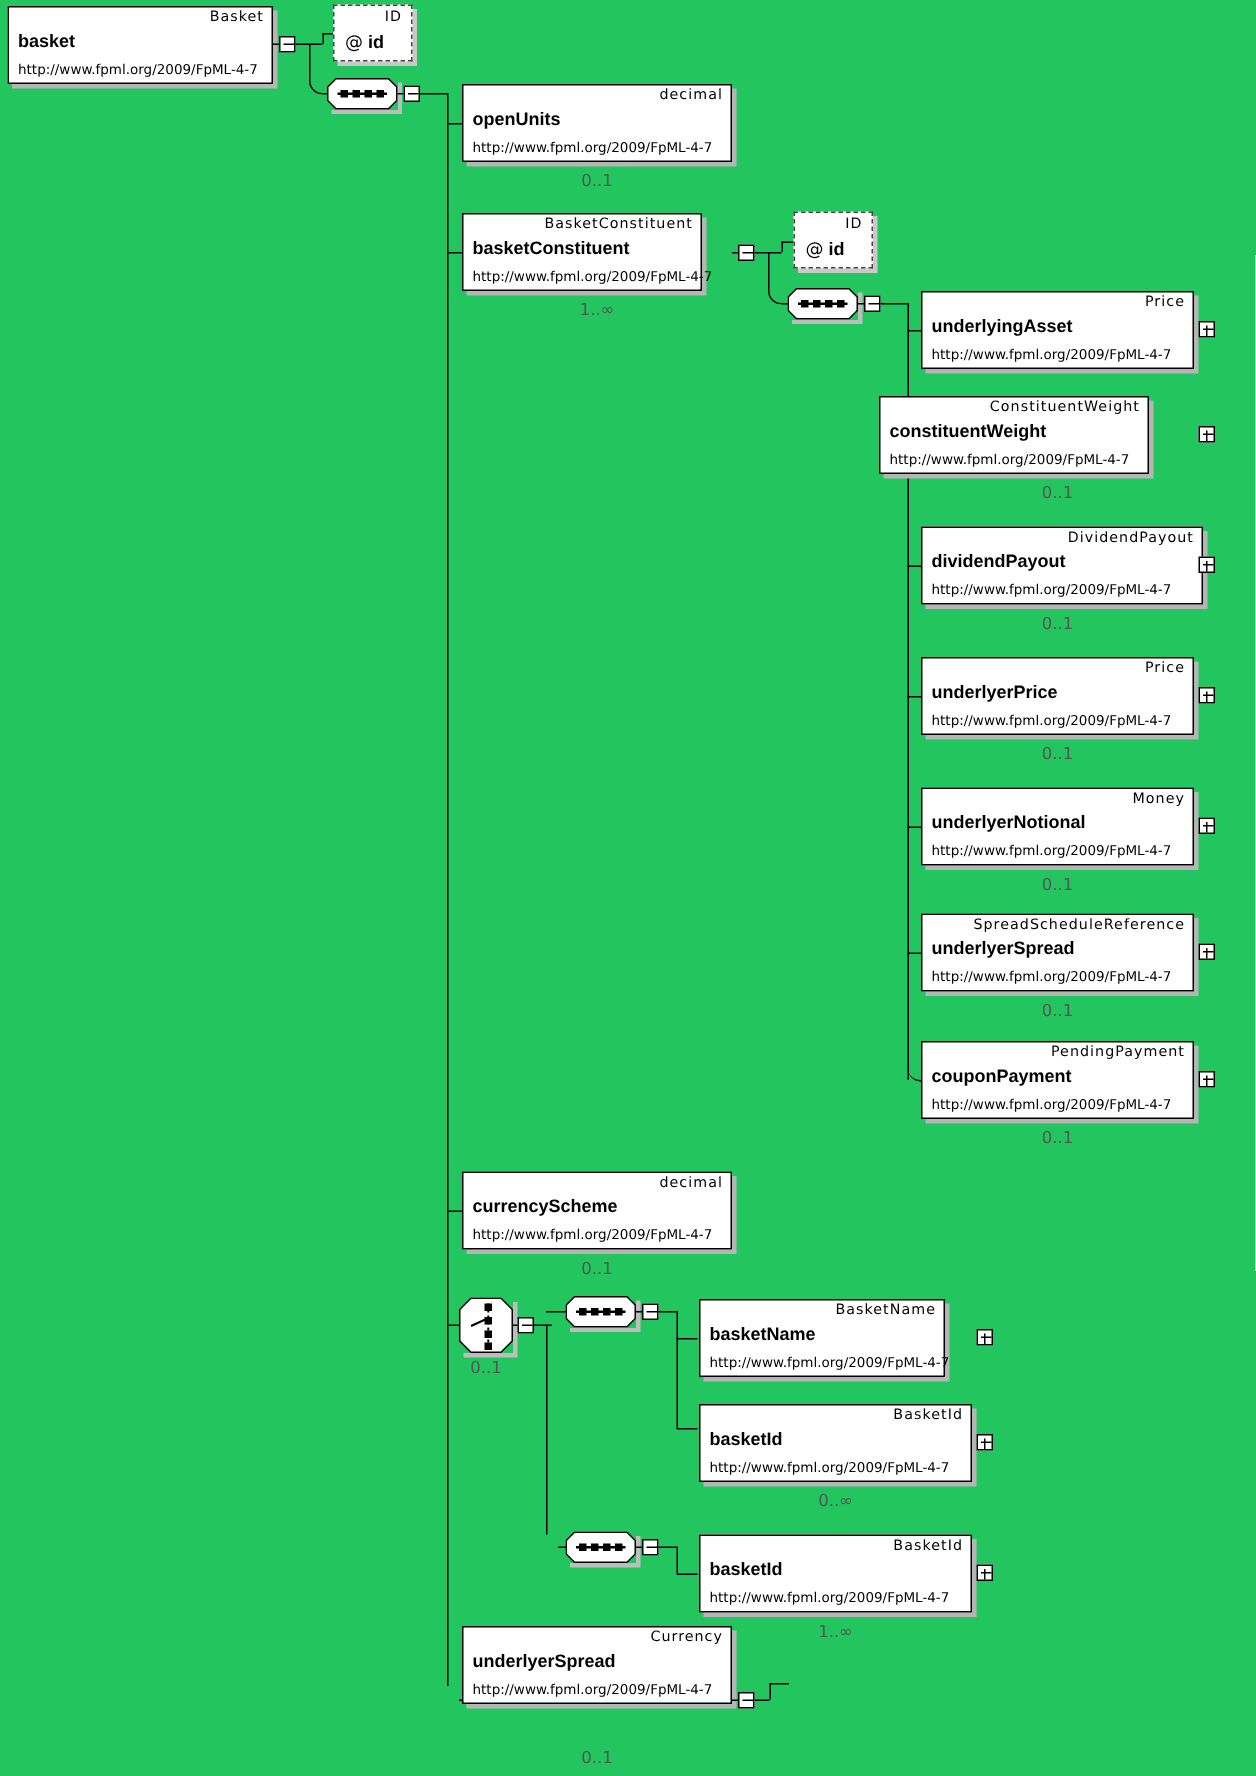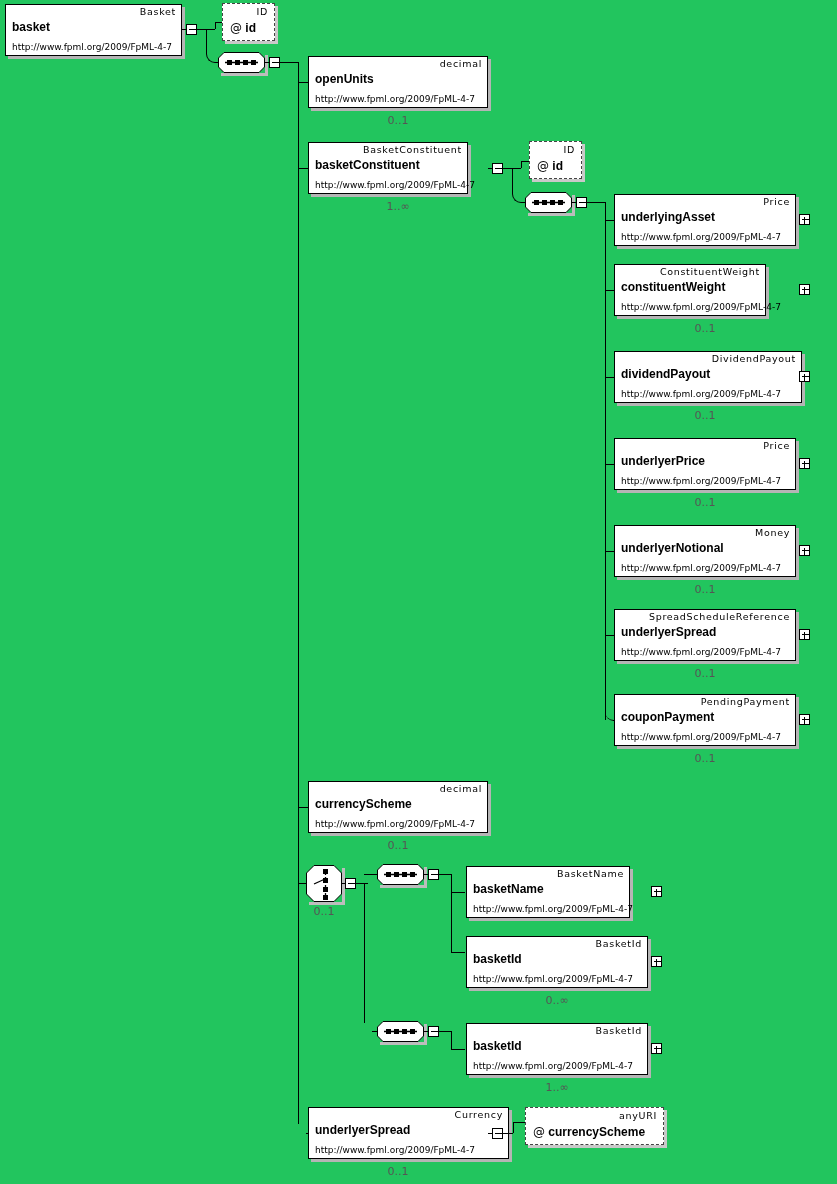--- a/index.html
+++ b/index.html
@@ -137,21 +137,21 @@
 
   <div class="hline" style="left:605px;top:220px;width:11px;"></div>
   <div class="node" style="left:614px;top:194px;width:182px;height:52px;">
     <span class="type">Price</span>
     <span class="nm">underlyingAsset</span>
     <span class="ns">http://www.fpml.org/2009/FpML-4-7</span>
   </div>
   <div class="tog plus" style="left:799px;top:214px;"></div>
 
   <div class="hline" style="left:605px;top:290px;width:11px;"></div>
-  <div class="node" style="left:614px;top:264px;width:152px;height:52px;">
+  <div class="node" style="left:586px;top:264px;width:180px;height:52px;">
     <span class="type">ConstituentWeight</span>
     <span class="nm">constituentWeight</span>
     <span class="ns">http://www.fpml.org/2009/FpML-4-7</span>
   </div>
   <div class="tog plus" style="left:799px;top:284px;"></div>
   <div class="card" style="left:655px;top:322px;width:100px;">0..1</div>
 
   <div class="hline" style="left:605px;top:377px;width:11px;"></div>
   <div class="node" style="left:614px;top:351px;width:188px;height:52px;">
     <span class="type">DividendPayout</span>
@@ -279,31 +279,27 @@
 
   <div class="node" style="left:466px;top:1023px;width:182px;height:52px;">
     <span class="type">BasketId</span>
     <span class="nm">basketId</span>
     <span class="ns">http://www.fpml.org/2009/FpML-4-7</span>
   </div>
   <div class="tog plus" style="left:651px;top:1043px;"></div>
   <div class="card" style="left:507px;top:1081px;width:100px;">1..∞</div>
 
   <div class="hline" style="left:306px;top:1133px;width:5px;"></div>
-  <div class="node" style="left:308px;top:1107px;width:201px;height:52px;">
+  <div class="node" style="left:308px;top:1084px;width:180px;height:52px;">
     <span class="type">Currency</span>
     <span class="nm">underlyerSpread</span>
     <span class="ns">http://www.fpml.org/2009/FpML-4-7</span>
   </div>
   <div class="card" style="left:348px;top:1165px;width:100px;">0..1</div>
 
   <div class="tog" style="left:492px;top:1128px;"></div>
   <div class="hline" style="left:488px;top:1133px;width:4px;"></div>
   <div class="hline" style="left:503px;top:1133px;width:10px;"></div>
   <div class="vline" style="left:513px;top:1122px;height:11px;"></div>
   <div class="hline" style="left:513px;top:1122px;width:13px;"></div>
 
-  <div class="attr" style="left:525px;top:1107px;width:139px;height:38px;">
-    <span class="type">anyURI</span>
-    <span class="nm"><span class="at">@</span> <span>currencyScheme</span></span>
-  </div>
 
 </div>
 
 </body></html>

